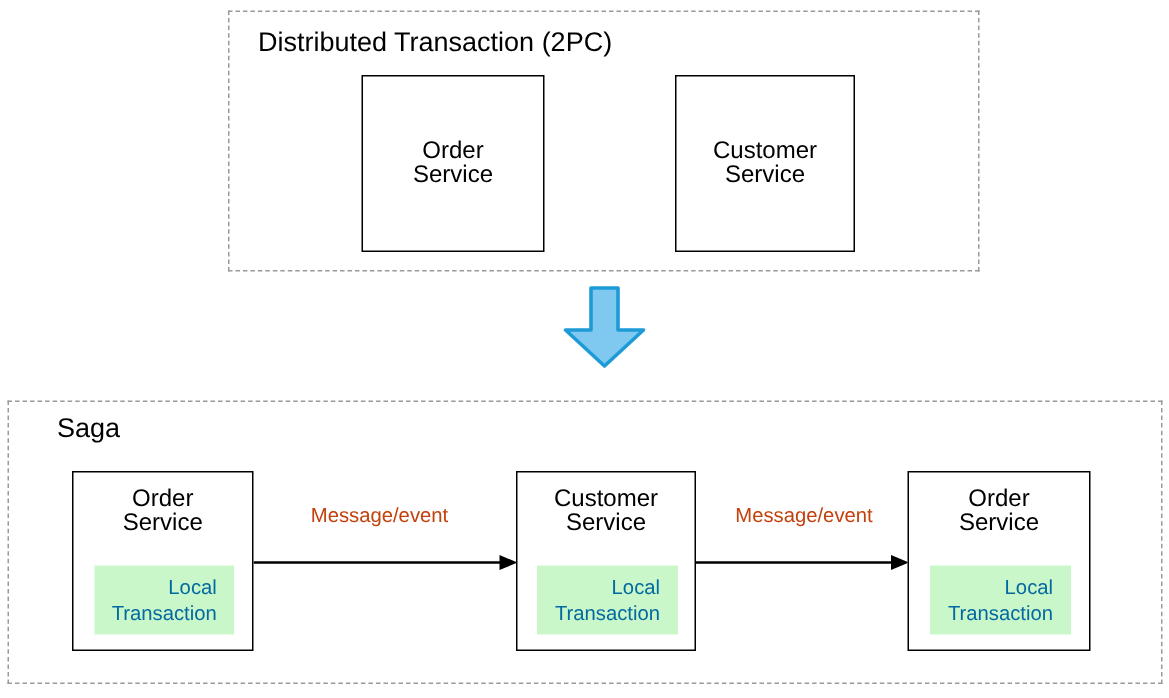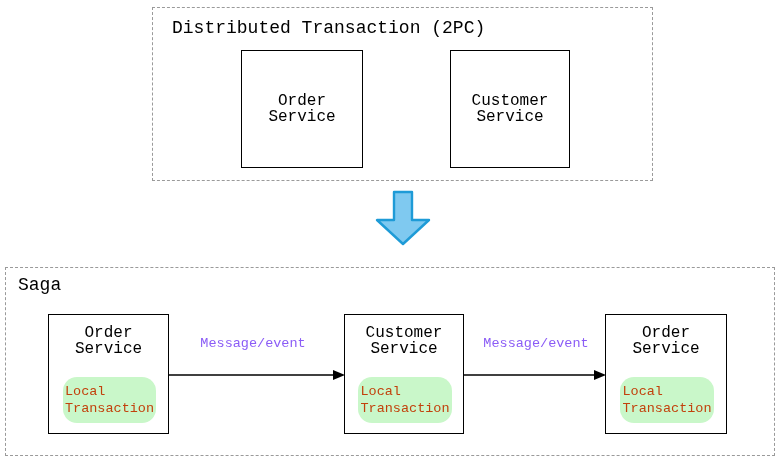--- a/index.html
+++ b/index.html
@@ -5,21 +5,21 @@
   html, body {
     margin: 0;
     padding: 0;
     background: #ffffff;
   }
   #canvas {
     position: relative;
     width: 779px;
     height: 465px;
     background: #ffffff;
-    font-family: Liberation Mono, monospace;
+    font-family: Liberation Sans, sans-serif;
     color: #000000;
     overflow: hidden;
   }
 
   
   .group {
     position: absolute;
     border: 1px dashed #9a9a9a;
     background: transparent;
     box-sizing: border-box;
@@ -45,41 +45,40 @@
     right: 0;
     text-align: center;
     font-size: 16px;
     line-height: 16px;
     color: #000000;
     white-space: pre-line;
   }
   .local-tx {
     position: absolute;
     background: #C9F7C9;
-    text-align: left;
+    text-align: right;
     font-size: 13.5px;
     line-height: 17px;
-    color: #c2410c;
+    color: #0369a1;
     display: flex;
     align-items: center;
     justify-content: center;
     white-space: pre-line;
     box-sizing: border-box;
-    border-radius: 14px;
   }
 
   
   .flow-arrow {
     position: absolute;
   }
   .edge-label {
     position: absolute;
     font-size: 13.5px;
     line-height: 16px;
-    color: #8b5cf6;
+    color: #c2410c;
     white-space: nowrap;
     text-align: center;
   }
 
   
   .big-arrow {
     position: absolute;
   }
 </style>
 </head>
@@ -102,21 +101,21 @@
   </div>
 
   <div class="big-arrow" style="left:372px; top:190px; width:62px; height:56px;">
     <svg width="62" height="56" viewBox="0 0 62 56" xmlns="http://www.w3.org/2000/svg">
       <polygon points="22,2 40,2 40,30 57,30 31,54 5,30 22,30" fill="#7FC9F0" stroke="#1E9BD7" stroke-width="2.4" stroke-linejoin="round"></polygon>
     </svg>
   </div>
 
   <div class="group" style="left:5px; top:267px; width:770px; height:189px;"></div>
 
-  <div class="group-title" style="left:18px; top:274px;">Saga</div>
+  <div class="group-title" style="left:38px; top:274px;">Saga</div>
 
   <div class="service-box" style="left:48px; top:314px; width:121px; height:120px;">
     <div class="service-name" style="top:10px;">Order
 Service</div>
     <div class="local-tx" style="left:14px; top:62px; width:93px; height:46px;">Local
 Transaction</div>
   </div>
 
   <div class="edge-label" style="left:183px; top:336px; width:140px;">Message/event</div>
 

